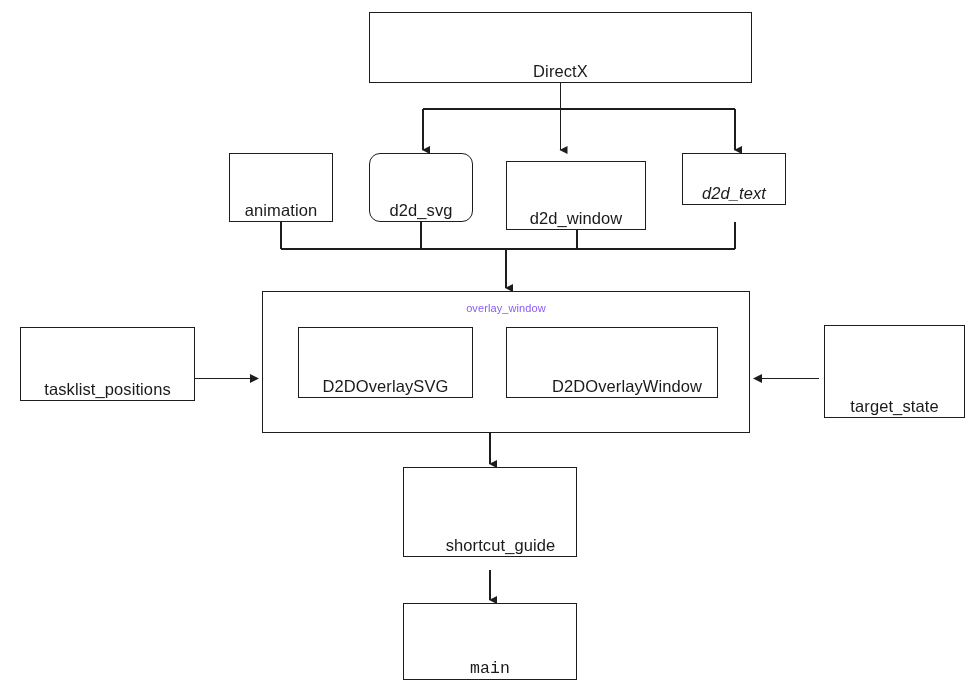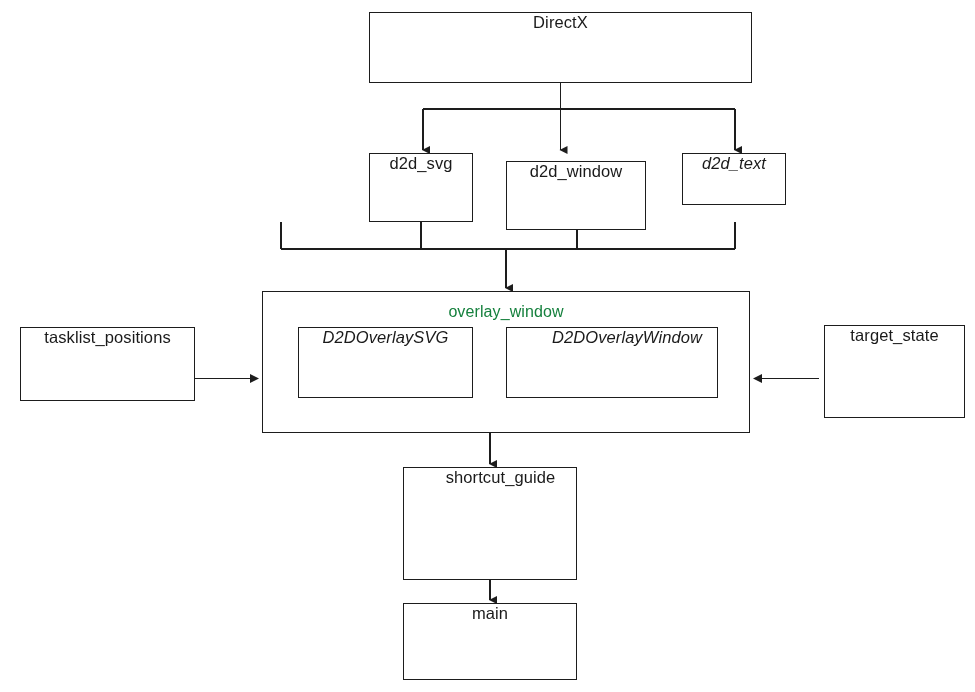--- a/index.html
+++ b/index.html
@@ -26,45 +26,44 @@
     width: 975px;
     height: 692px;
     pointer-events: none;
   }
   .node {
     position: absolute;
     box-sizing: border-box;
     background: #ffffff;
     border: 1.6px solid #1d1d1d;
     display: flex;
-    align-items: flex-start;
+    align-items: flex-end;
     justify-content: center;
     font-size: 16.5px;
     line-height: 1.2;
     color: #1a1a1a;
     text-align: center;
     letter-spacing: 0.1px;
     z-index: 2;
   }
   .node.container {
     display: block;
     z-index: 1;
   }
   .container-title {
     position: absolute;
     left: 0;
     right: 0;
     top: 10px;
     text-align: center;
-    font-size: 16px;
-    color: #15803d;
+    font-size: 11px;
+    color: #8b5cf6;
   }
   .node.inner {
     z-index: 3;
-    font-style: italic;
   }
 </style>
 </head>
 <body>
 
 <div id="diagram-canvas">
 
   <svg id="edge-layer" viewBox="0 0 975 692" width="975" height="692" xmlns="http://www.w3.org/2000/svg">
     <defs>
       <marker id="arrow-down" markerWidth="10" markerHeight="10" refX="5" refY="8" orient="auto" markerUnits="userSpaceOnUse">
@@ -106,22 +105,25 @@
       <path d="M490,433 L490,464" marker-end="url(#arrow-down)"></path>
 
       <path d="M490,570 L490,600" marker-end="url(#arrow-down)"></path>
     </g>
   </svg>
 
   <div class="node" style="left:369px; top:12px; width:383px; height:71px;">
     <span>DirectX</span>
   </div>
 
+  <div class="node" style="left:229px; top:153px; width:104px; height:69px;">
+    <span>animation</span>
+  </div>
 
-  <div class="node" style="left:369px; top:153px; width:104px; height:69px;">
+  <div class="node" style="left:369px; top:153px; width:104px; height:69px;border-radius:11px;">
     <span>d2d_svg</span>
   </div>
 
   <div class="node" style="left:506px; top:161px; width:140px; height:69px;">
     <span>d2d_window</span>
   </div>
 
   <div class="node" style="left:682px; top:153px; width:104px; height:52px;font-style:italic;">
     <span>d2d_text</span>
   </div>
@@ -139,21 +141,21 @@
   </div>
 
   <div class="node" style="left:20px; top:327px; width:175px; height:74px;">
     <span>tasklist_positions</span>
   </div>
 
   <div class="node" style="left:824px; top:325px; width:141px; height:93px;">
     <span>target_state</span>
   </div>
 
-  <div class="node" style="left:403px; top:467px; width:174px; height:113px;padding-left:21px;">
+  <div class="node" style="left:403px; top:467px; width:174px; height:90px;padding-left:21px;">
     <span>shortcut_guide</span>
   </div>
 
-  <div class="node" style="left:403px; top:603px; width:174px; height:77px;">
+  <div class="node" style="left:403px; top:603px; width:174px; height:77px;font-family:Liberation Mono, monospace;">
     <span>main</span>
   </div>
 
 </div>
 
 </body></html>

